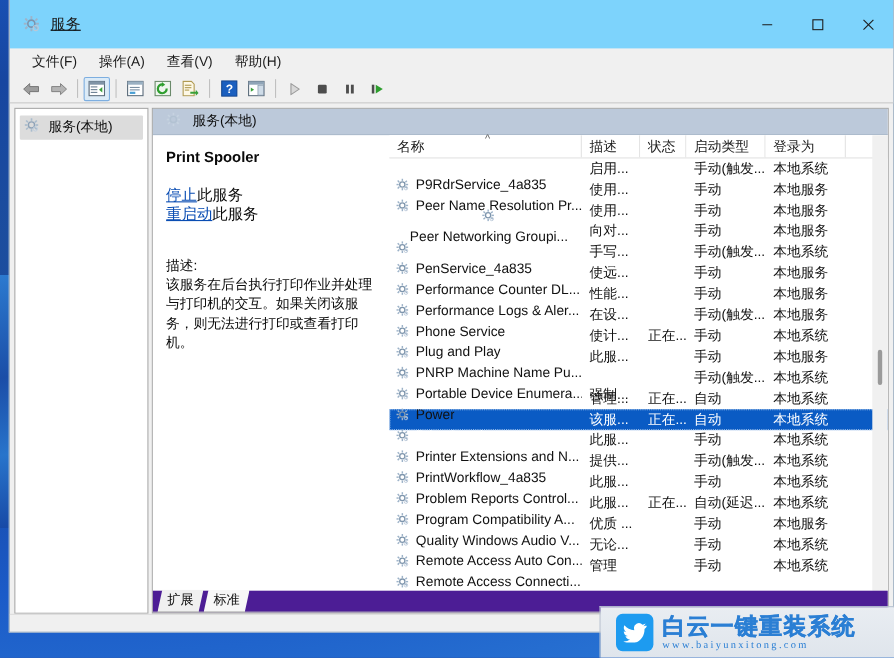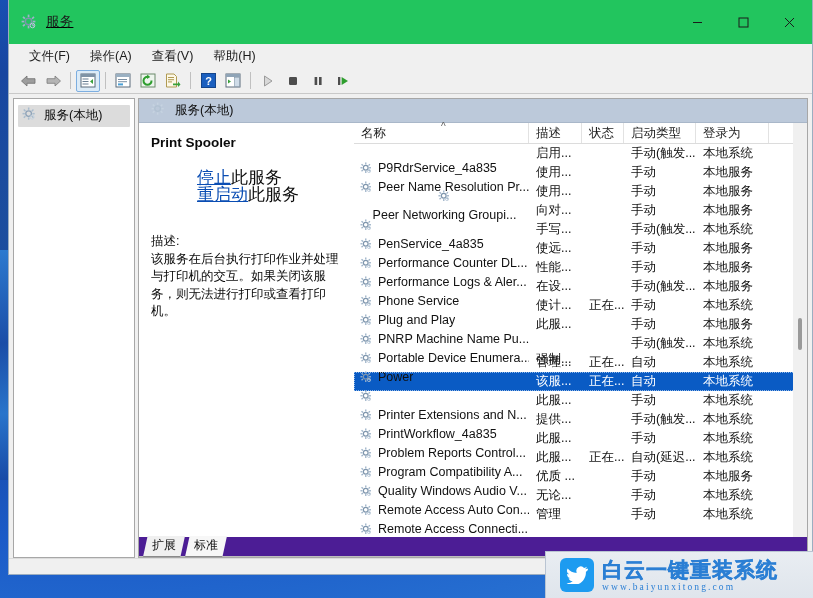--- a/index.html
+++ b/index.html
@@ -31,21 +31,21 @@
     left: 8px; top: 0; width: 805px; height: 575px;
     background: #f0f0f0;
     border: 1px solid #9badc0;
     border-top: none;
     display: flex; flex-direction: column;
   }
 
   
   #titlebar {
     height: 44px; flex: none;
-    background: #22c55e;
+    background: #7dd3fc;
     display: flex; align-items: center;
     position: relative;
     text-decoration: underline;
   }
   #title-left { display:flex; align-items:center; padding-left:12px; gap:8px; }
   .gear-ico { width:17px; height:17px; position:relative; flex:none; }
   .gear-ico svg { display:block; }
   #title-text { font-size:13.5px; color:#1b1b1b; letter-spacing:.2px; }
   #wincontrols { position:absolute; right:0; top:0; height:44px; display:flex; }
   .wc {
@@ -101,21 +101,21 @@
   #rp-header .lbl { font-size:12.5px; color:#0d0d0d; }
 
   #rp-split { flex:1; display:flex; min-height:0; }
 
   
   #details {
     width:215px; flex:none; background:#fff;
     padding:12px 12px 0 12px; border-right:0;
   }
   #svc-title { font-size:13.5px; font-weight:bold; color:#0a0a0a; margin-bottom:19px; }
-  .act-line { font-size:17px; color:#0a0a0a; line-height:17px;margin-left:46px; }
+  .act-line { font-size:14px; color:#0a0a0a; line-height:17px; }
   .act-line a { color:#0a4db3; text-decoration:underline; cursor:pointer; }
   #desc-block { margin-top:30px; font-size:12.5px; color:#0a0a0a; line-height:17.5px; }
   #desc-label { margin-bottom:0px; }
 
   
   #listwrap { flex:1; display:flex; flex-direction:column; min-width:0; position:relative;
               background:#fff; }
   #listhead {
     height:21px; flex:none; display:flex; background:#fff;
     border-bottom:1px solid #dcdcdc;

